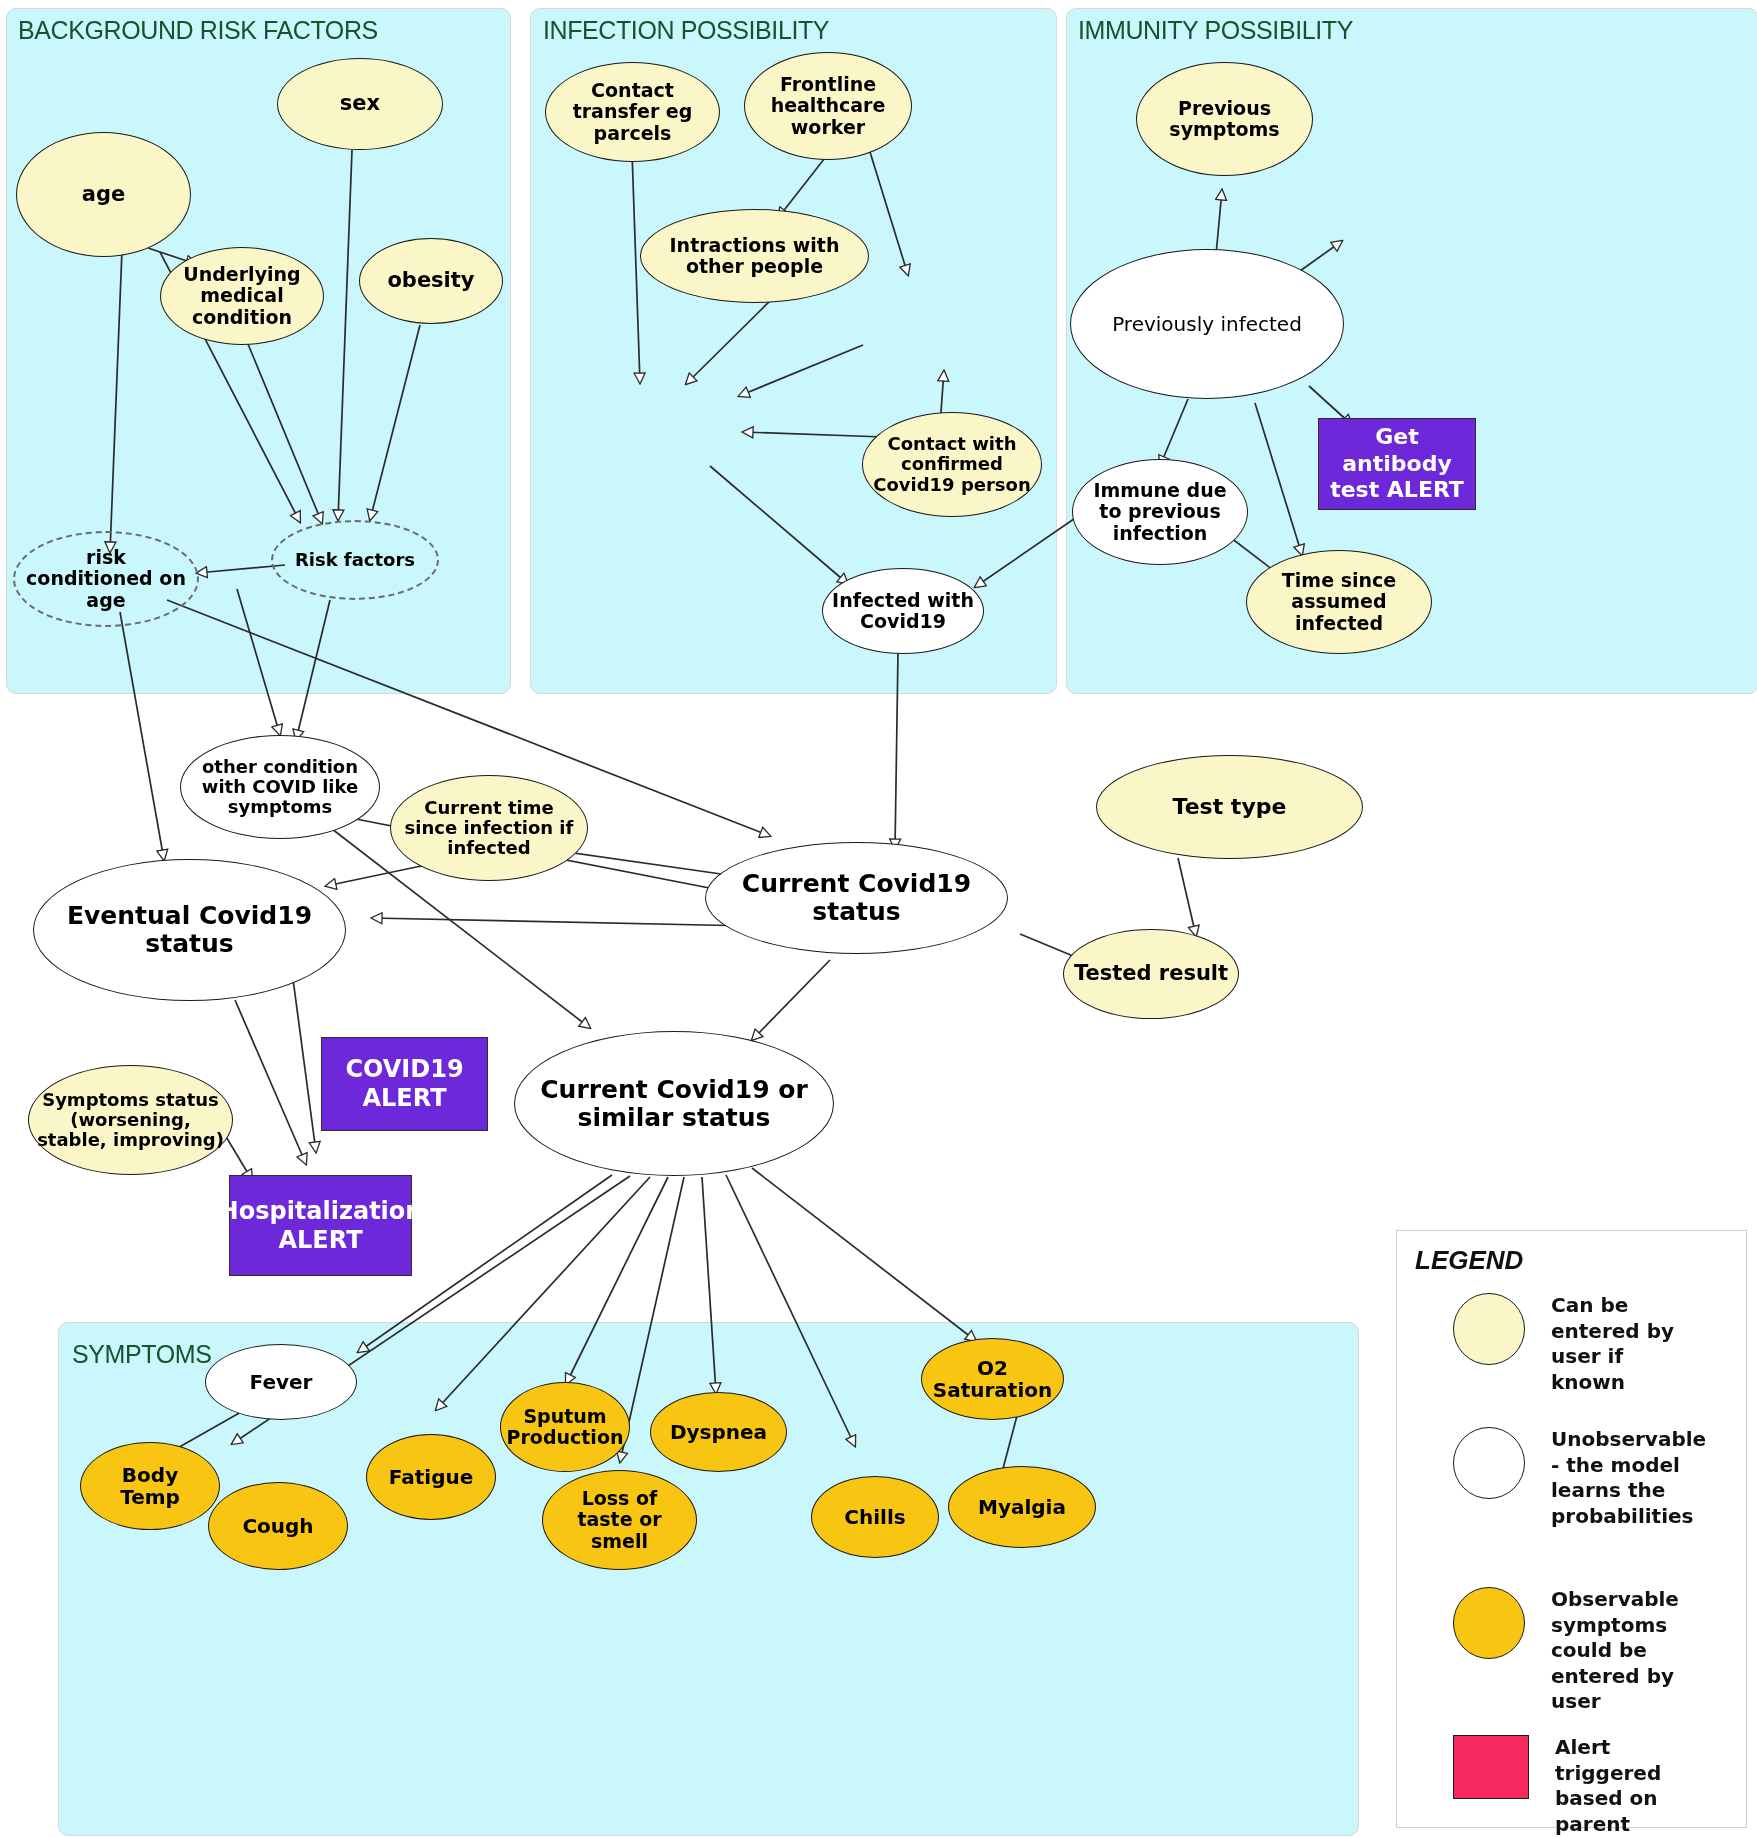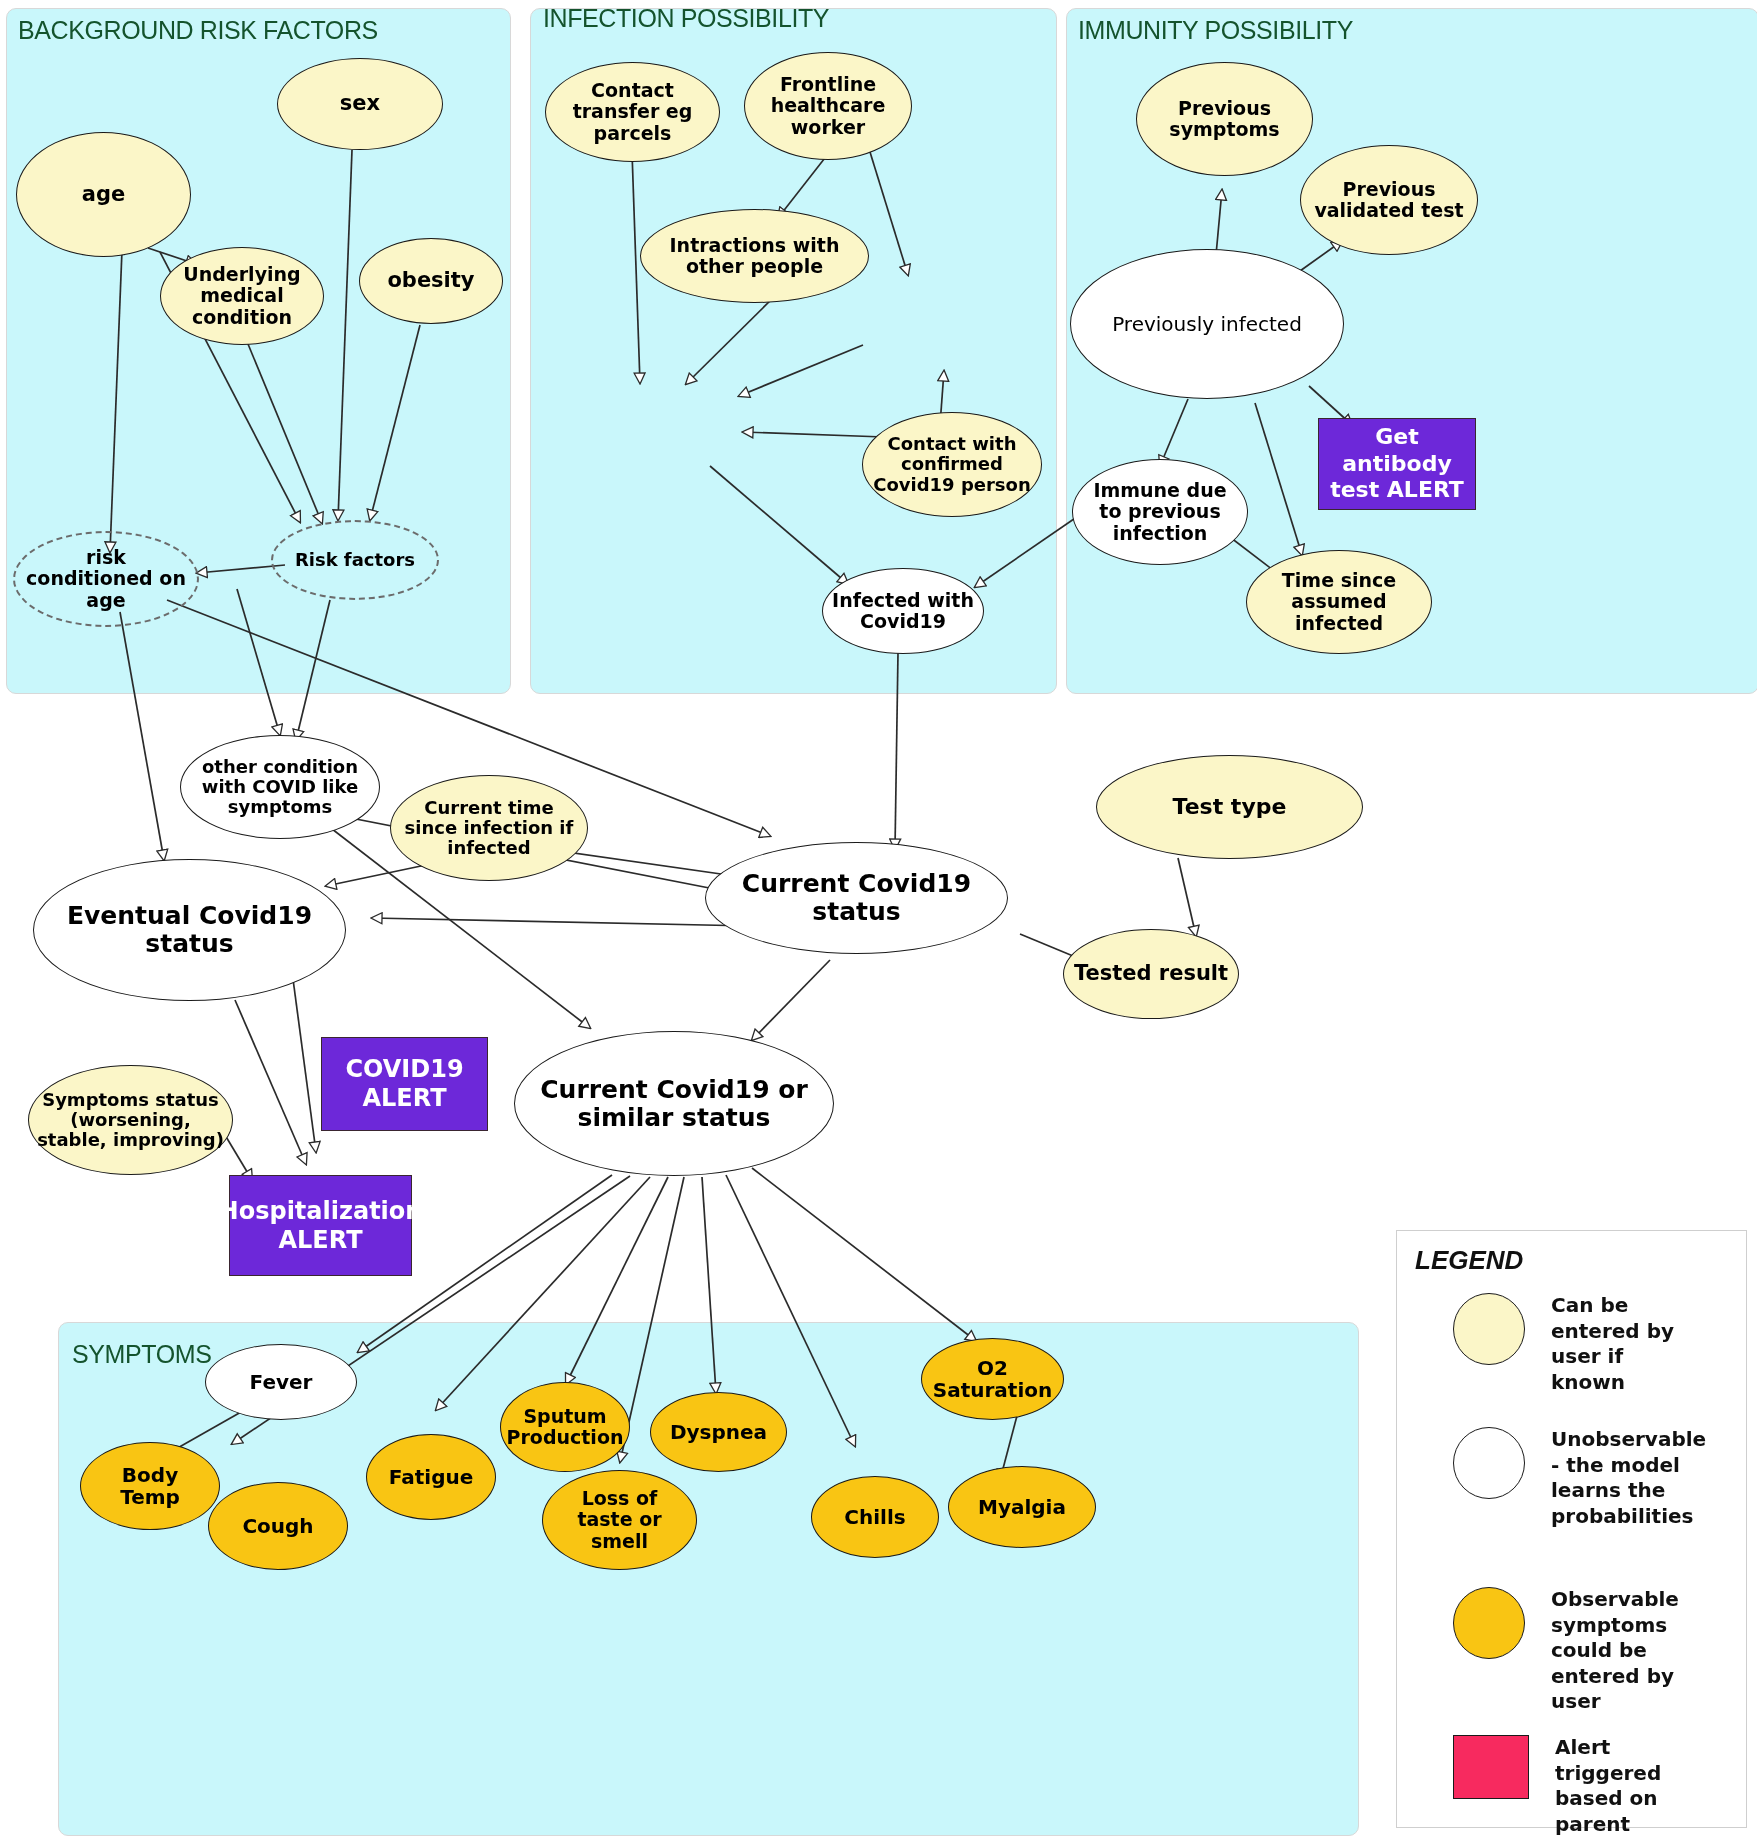--- a/index.html
+++ b/index.html
@@ -48,21 +48,21 @@
 <body>
 
 <div id="stage">
 
   <div class="panel" style="left:6px;top:8px;width:503px;height:684px;"></div>
   <div class="panel" style="left:530px;top:8px;width:525px;height:684px;"></div>
   <div class="panel" style="left:1066px;top:8px;width:691px;height:684px;"></div>
   <div class="panel" style="left:58px;top:1322px;width:1299px;height:512px;"></div>
 
   <div class="panel-title" style="left:18px;top:16px;">BACKGROUND RISK FACTORS</div>
-  <div class="panel-title" style="left:543px;top:4px;text-align:center;">INFECTION POSSIBILITY</div>
+  <div class="panel-title" style="left:543px;top:16px;text-align:center;">INFECTION POSSIBILITY</div>
   <div class="panel-title" style="left:1078px;top:16px;">IMMUNITY POSSIBILITY</div>
   <div class="panel-title" style="left:72px;top:1340px;">SYMPTOMS</div>
 
   <svg class="edges" viewBox="0 0 1757 1838">
     <defs>
       <marker id="ah" markerWidth="13" markerHeight="13" refX="11" refY="6.5" orient="auto" markerUnits="userSpaceOnUse">
         <path d="M1,1 L12,6.5 L1,12 z" fill="#ffffff" stroke="#2b2b2b" stroke-width="1.3"></path>
       </marker>
     </defs>
     <g stroke="#2b2b2b" stroke-width="1.7" fill="none" marker-end="url(#ah)">
@@ -129,21 +129,20 @@
   <div class="node n-dashed" style="left:271px;top:520px;width:168px;height:80px;font-size:18px;">Risk factors</div>
   <div class="node n-dashed" style="left:13px;top:531px;width:186px;height:96px;font-size:19px;">risk conditioned on age</div>
 
   <div class="node n-yellow" style="left:545px;top:62px;width:175px;height:100px;font-size:19px;">Contact transfer eg parcels</div>
   <div class="node n-yellow" style="left:744px;top:52px;width:168px;height:108px;font-size:19px;">Frontline healthcare worker</div>
   <div class="node n-yellow" style="left:640px;top:209px;width:229px;height:94px;font-size:19px;">Intractions with other people</div>
   <div class="node n-yellow" style="left:862px;top:412px;width:180px;height:105px;font-size:18px;">Contact with confirmed Covid19 person</div>
   <div class="node n-white" style="left:822px;top:568px;width:162px;height:86px;font-size:19px;">Infected with Covid19</div>
 
   <div class="node n-yellow" style="left:1136px;top:62px;width:177px;height:114px;font-size:19px;">Previous symptoms</div>
-  <div class="node n-yellow" style="left:1300px;top:145px;width:178px;height:110px;font-size:19px;">Previous validated test</div>
   <div class="node n-white n-plain" style="left:1070px;top:249px;width:274px;height:150px;font-size:20px;">Previously infected</div>
   <div class="node n-white" style="left:1072px;top:459px;width:176px;height:106px;font-size:19px;">Immune due to previous infection</div>
   <div class="node n-yellow" style="left:1246px;top:550px;width:186px;height:104px;font-size:19px;">Time since assumed infected</div>
   <div class="alert" style="left:1318px;top:418px;width:158px;height:92px;font-size:22px;">Get antibody test ALERT</div>
 
   <div class="node n-white" style="left:180px;top:735px;width:200px;height:104px;font-size:18px;">other condition with COVID like symptoms</div>
   <div class="node n-yellow" style="left:390px;top:775px;width:198px;height:106px;font-size:18px;">Current time since infection if infected</div>
   <div class="node n-white" style="left:33px;top:859px;width:313px;height:142px;font-size:25px;text-align:center;">Eventual Covid19 status</div>
   <div class="node n-white" style="left:705px;top:842px;width:303px;height:112px;font-size:25px;">Current Covid19 status</div>
   <div class="node n-white" style="left:514px;top:1031px;width:320px;height:145px;font-size:25px;">Current Covid19 or similar status</div>

